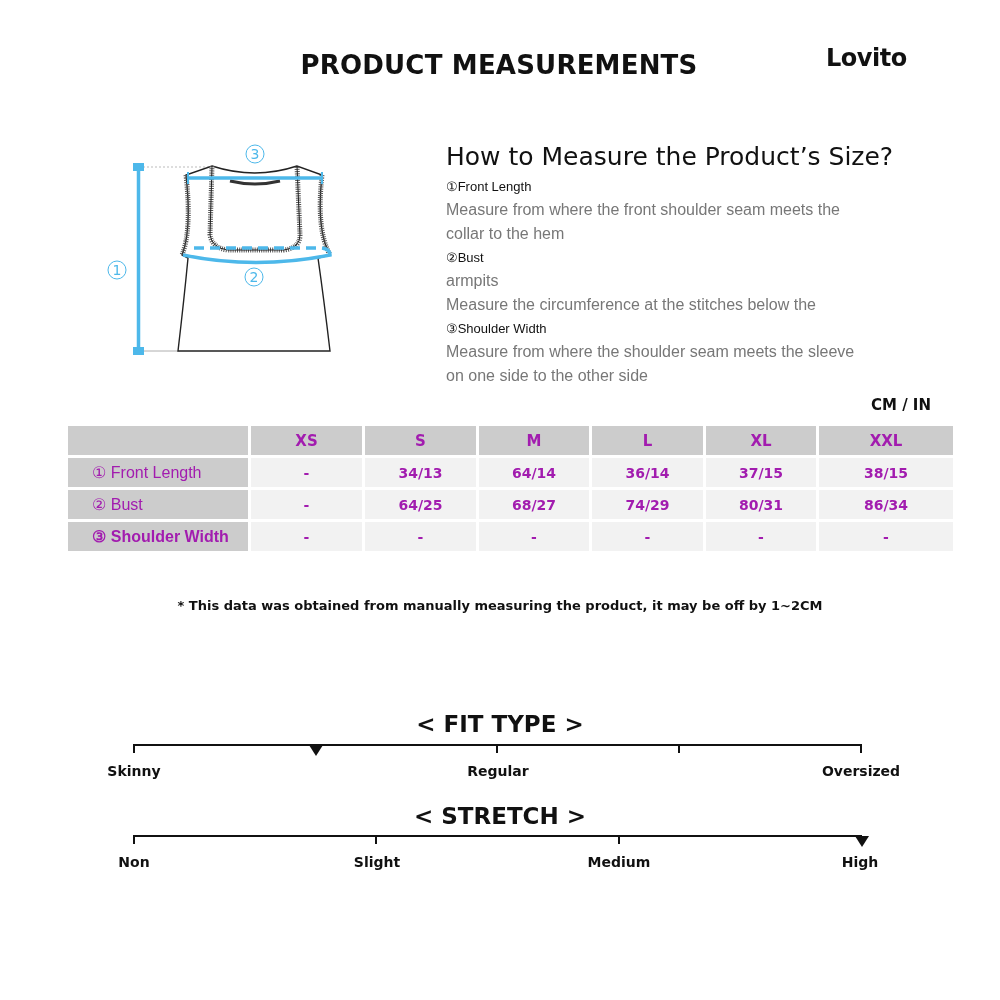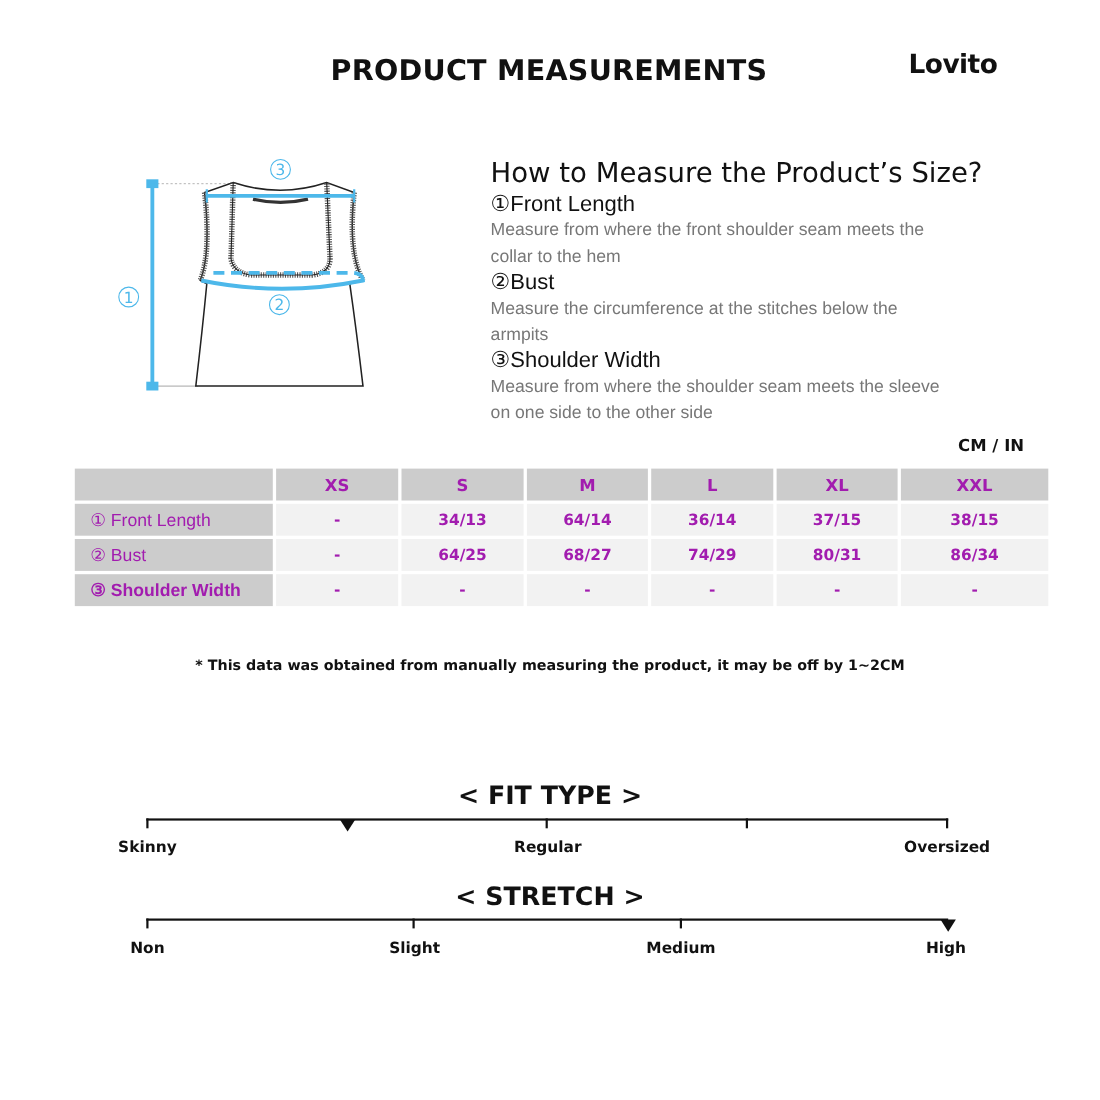--- a/index.html
+++ b/index.html
@@ -3,28 +3,28 @@
 <meta charset="utf-8">
 <style>
   html,body{margin:0;padding:0;background:#fff;}
   body{width:1000px;height:1000px;position:relative;overflow:hidden;font-family:"Liberation Sans",sans-serif;color:#111;}
   .abs{position:absolute;}
   .title{left:0;width:1000px;top:50px;text-align:center;font-family:"DejaVu Sans",sans-serif;font-weight:bold;font-size:26px;letter-spacing:0.2px;color:#111;}
   .title span{display:inline-block;margin-left:-2px;}
   .brand{left:814px;top:44px;font-family:"DejaVu Sans",sans-serif;font-weight:bold;font-size:24px;color:#111;letter-spacing:-0.5px;margin-left:12px;}
   .howto{left:446px;top:142px;font-family:"DejaVu Sans",sans-serif;font-size:25px;color:#111;}
   .desc{left:446px;top:175px;width:460px;}
-  .desc .h{font-size:20px;color:#111;line-height:23px;}
+  .desc .h{font-size:13px;color:#111;line-height:23px;}
   .desc .p{font-size:16px;color:#777;line-height:24px;}
   .unit{right:69px;top:396px;font-family:"DejaVu Sans",sans-serif;font-weight:bold;font-size:15px;}
   table.sz{position:absolute;left:68px;top:423px;border-collapse:separate;border-spacing:3px 3px;margin-left:-3px;}
   table.sz td{height:29px;padding:0;text-align:center;font-family:"DejaVu Sans",sans-serif;font-weight:bold;font-size:14px;color:#a21caf;}
   table.sz thead td{background:#cccccc;font-size:15px;}
   table.sz tbody td{background:#f2f2f2;}
-  table.sz td.rowh{background:#cccccc;text-align:left;padding-left:14px;font-family:"Liberation Sans",sans-serif;font-weight:normal;font-size:16px;}
+  table.sz td.rowh{background:#cccccc;text-align:left;padding-left:24px;font-family:"Liberation Sans",sans-serif;font-weight:normal;font-size:16px;}
   table.sz td.rowh.b{font-weight:bold;}
   .note{left:0;width:1000px;top:598px;text-align:center;font-family:"DejaVu Sans",sans-serif;font-weight:bold;font-size:13px;}
   .scale-title{left:0;width:1000px;text-align:center;font-family:"DejaVu Sans",sans-serif;font-weight:bold;font-size:23px;}
   .scale-line{height:2px;background:#111;}
   .tick{width:2px;height:9px;background:#111;}
   .lbl{font-family:"DejaVu Sans",sans-serif;font-weight:bold;font-size:14px;transform:translateX(-50%);white-space:nowrap;}
   .marker{width:0;height:0;border-left:7px solid transparent;border-right:7px solid transparent;border-top:11px solid #111;transform:translateX(-50%);}
 </style>
 </head>
 <body>
@@ -66,22 +66,22 @@
     <text x="254" y="282">2</text>
   </g>
 </svg>
 
 <div class="abs howto">How to Measure the Product’s Size?</div>
 <div class="abs desc">
   <div class="h">①Front Length</div>
   <div class="p">Measure from where the front shoulder seam meets the</div>
   <div class="p">collar to the hem</div>
   <div class="h">②Bust</div>
+  <div class="p">armpits</div>
   <div class="p">Measure the circumference at the stitches below the</div>
-  <div class="p">armpits</div>
   <div class="h">③Shoulder Width</div>
   <div class="p">Measure from where the shoulder seam meets the sleeve</div>
   <div class="p">on one side to the other side</div>
 </div>
 
 <div class="abs unit">CM / IN</div>
 <table class="sz">
   <thead>
     <tr>
       <td style="width:180px"></td>

